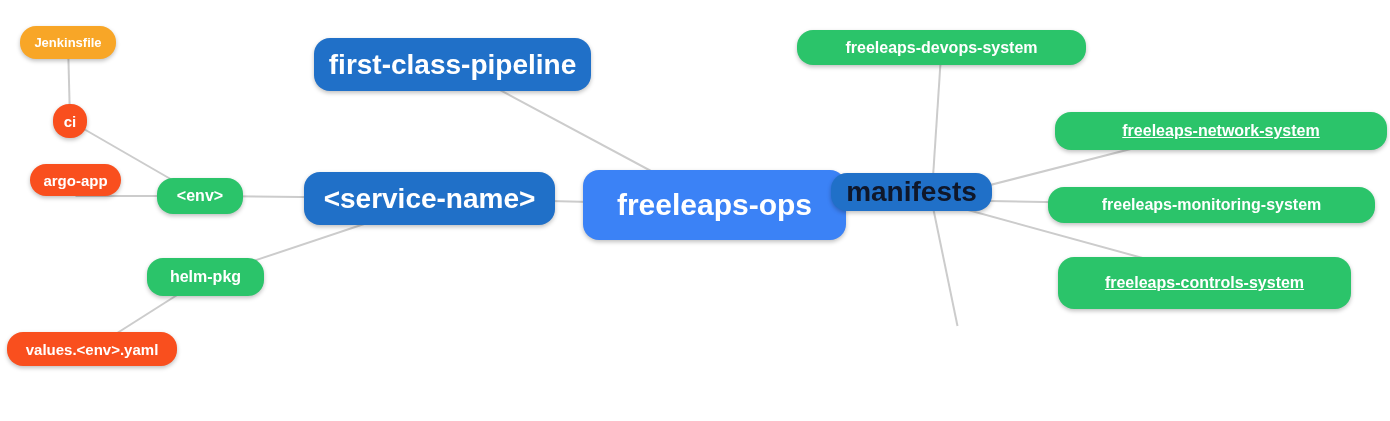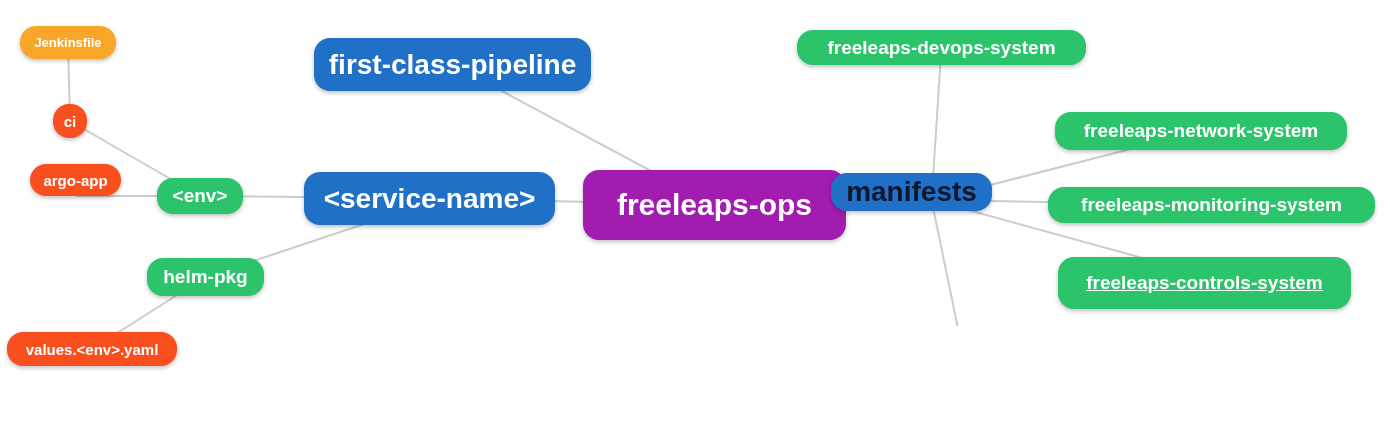--- a/index.html
+++ b/index.html
@@ -31,21 +31,21 @@
     border-radius: 16px;
     color: #ffffff;
     font-weight: bold;
     white-space: nowrap;
     box-shadow: 0 2px 4px rgba(0,0,0,0.25);
     cursor: pointer;
     user-select: none;
   }
   .lv-root { font-size: 30px; }
   .lv-l1   { font-size: 28px; }
-  .lv-l2   { font-size: 19px; }
+  .lv-l2   { font-size: 16px; }
   .lv-l3   { font-size: 15px; }
   .lv-l4   { font-size: 13px; }
 </style>
 </head>
 <body>
 
 <div class="canvas" style="background: rgb(255, 255, 255);">
     <svg width="1390" height="421" class="edges-layer">
       <line x1="68" y1="42.5" x2="70" y2="121" stroke="#CCCCCC" stroke-width="2"></line>
       <line x1="70" y1="121" x2="200" y2="196" stroke="#CCCCCC" stroke-width="2"></line>
@@ -79,30 +79,30 @@
     </div>
     <div class="node lv-l3" style="left: 7px; top: 332px; width: 170px; height: 34px; background: rgb(249, 79, 30); color: rgb(255, 255, 255);">
       <span>values.&lt;env&gt;.yaml</span>
     </div>
     <div class="node lv-l1" style="left: 314px; top: 38px; width: 277px; height: 53px; background: rgb(32, 112, 200); color: rgb(255, 255, 255);">
       <span>first-class-pipeline</span>
     </div>
     <div class="node lv-l1" style="left: 304px; top: 172px; width: 251px; height: 53px; background: rgb(32, 112, 200); color: rgb(255, 255, 255);">
       <span>&lt;service-name&gt;</span>
     </div>
-    <div class="node lv-root" style="left: 583px; top: 170px; width: 263px; height: 70px; background: #a21caf; color: rgb(255, 255, 255);">
+    <div class="node lv-root" style="left: 583px; top: 170px; width: 263px; height: 70px; background: #3b82f6; color: rgb(255, 255, 255);">
       <span>freeleaps-ops</span>
     </div>
     <div class="node lv-l1" style="left: 831px; top: 173px; width: 161px; height: 38px; background: rgb(32, 112, 200); color: #0f172a;">
       <span>manifests</span>
     </div>
     <div class="node lv-l2" style="left: 797px; top: 30px; width: 289px; height: 35px; background: rgb(43, 196, 106); color: rgb(255, 255, 255);">
       <span>freeleaps-devops-system</span>
     </div>
-    <div class="node lv-l2" style="left: 1055px; top: 112px; width: 292px; height: 38px; background: rgb(43, 196, 106); color: rgb(255, 255, 255);">
+    <div class="node lv-l2" style="left: 1055px; top: 112px; width: 332px; height: 38px; background: rgb(43, 196, 106); color: rgb(255, 255, 255); text-decoration: underline;">
       <span>freeleaps-network-system</span>
     </div>
     <div class="node lv-l2" style="left: 1048px; top: 187px; width: 327px; height: 36px; background: rgb(43, 196, 106); color: rgb(255, 255, 255);">
       <span>freeleaps-monitoring-system</span>
     </div>
     <div class="node lv-l2" style="left: 1058px; top: 257px; width: 293px; height: 52px; background: rgb(43, 196, 106); color: rgb(255, 255, 255); text-decoration: underline;">
       <span>freeleaps-controls-system</span>
     </div>
   </div>
 

